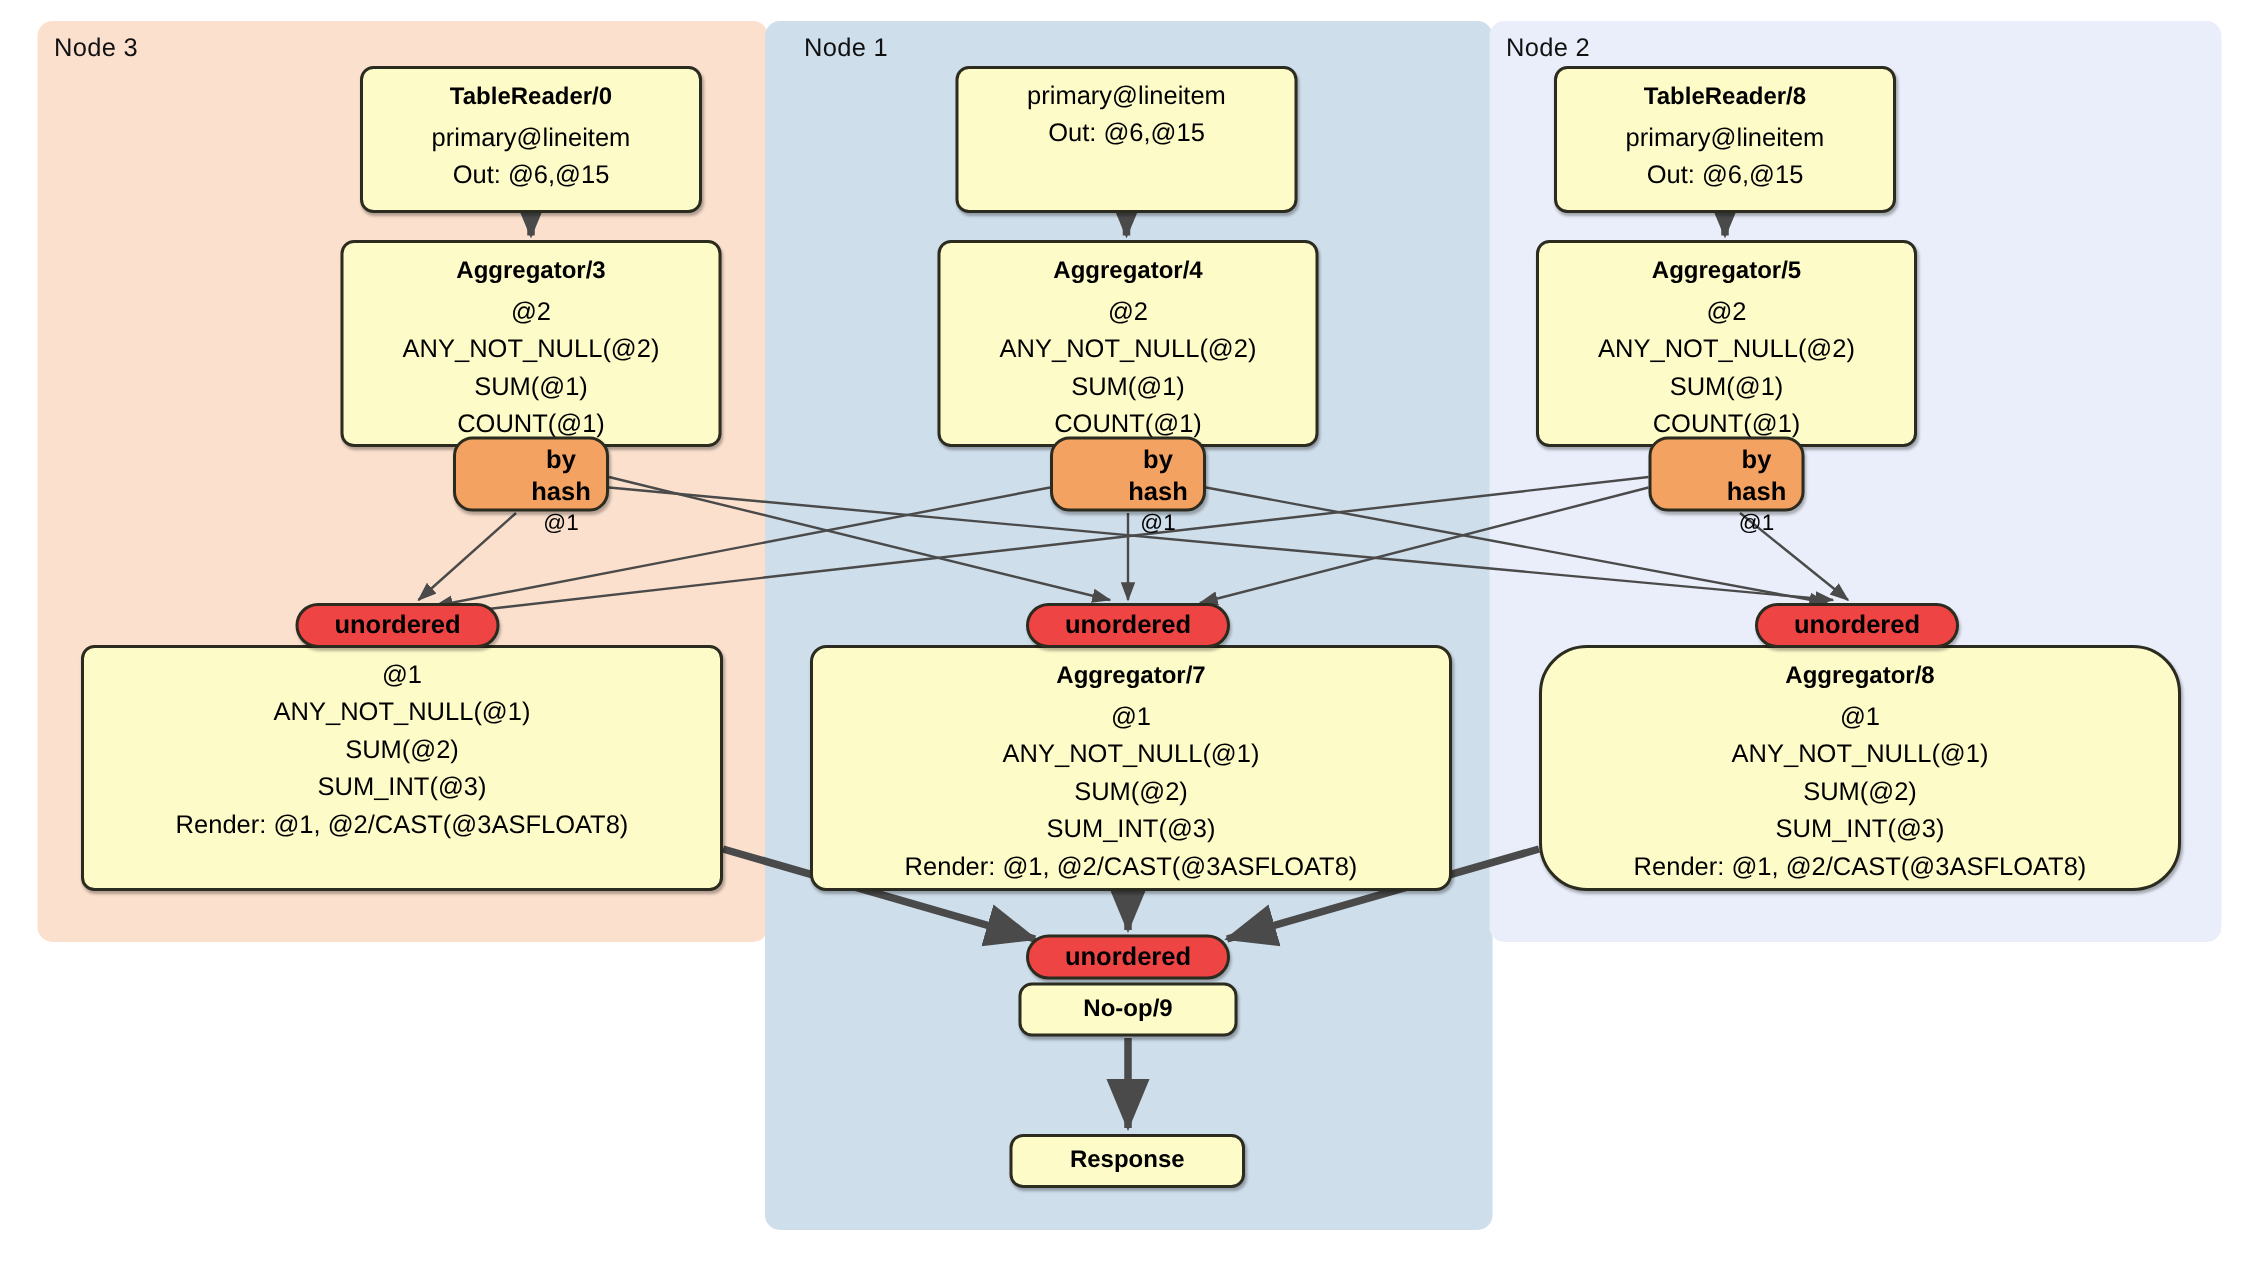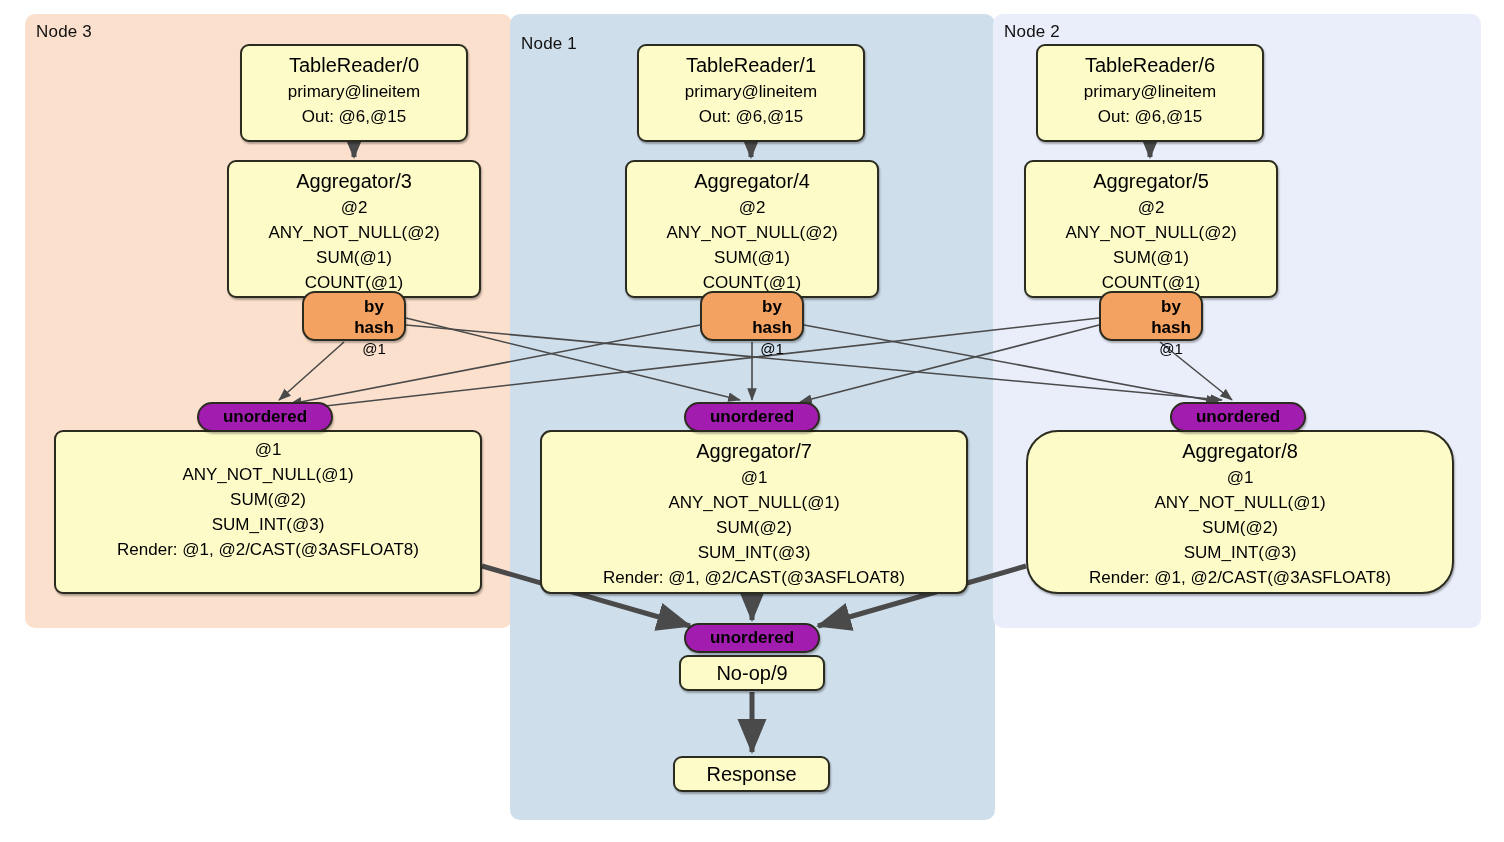--- a/index.html
+++ b/index.html
@@ -31,21 +31,21 @@
     font-size: 17px;
     color: #111111;
     letter-spacing: 0.2px;
     white-space: nowrap;
   }
   #region-node3 { left: 25px;  top: 14px;  width: 487px;  height: 614px; background: #fbe0cd; }
   #region-node1 { left: 510px; top: 14px;  width: 485px;  height: 806px; background: #cedeeb; }
   #region-node2 { left: 993px; top: 14px;  width: 488px;  height: 614px; background: #e9eefa; }
 
   #label-node3 { left: 36px;  top: 22px; }
-  #label-node1 { left: 521px; top: 22px; margin-top: 12px; }
+  #label-node1 { left: 536px; top: 22px; }
   #label-node2 { left: 1004px;top: 22px; }
 
   
   #edges {
     position: absolute;
     left: 0; top: 0;
     width: 1504px; height: 842px;
     pointer-events: none;
   }
 
@@ -57,22 +57,22 @@
     border: 2px solid #2b2b1f;
     border-radius: 9px;
     text-align: center;
     color: #000000;
     font-size: 17px;
     line-height: 25px;
     padding: 5px 10px 7px 10px;
     box-shadow: 1px 2px 2px rgba(0,0,0,0.30);
   }
   .proc .title {
-    font-weight: normal;
-    font-size: 20px;
+    font-weight: bold;
+    font-size: 16px;
     line-height: 28px;
     display: block;
     white-space: nowrap;
   }
   .proc .line {
     display: block;
     white-space: nowrap;
   }
 
   
@@ -90,21 +90,21 @@
     font-size: 17px;
     line-height: 21px;
     padding-top: 3px;
     width: 104px;
     height: 50px;
     padding-left: 40px;
   }
   .pill.byhash .b1 { font-weight: bold; display:block; }
   .pill.byhash .b2 { font-size: 15px; display:block; }
   .pill.unordered {
-    background: #a21caf;
+    background: #ef4444;
     border-radius: 16px;
     font-weight: bold;
     font-size: 17px;
     line-height: 26px;
     width: 136px;
     height: 30px;
   }
 
   
   #tr0 { left: 240px;  top: 44px;  width: 228px; height: 98px; }
@@ -210,27 +210,26 @@
     <span class="line">COUNT(@1)</span>
   </div>
 
   <div class="proc" id="tr0">
     <span class="title">TableReader/0</span>
     <span class="line">primary@lineitem</span>
     <span class="line">Out: @6,@15</span>
   </div>
 
   <div class="proc" id="tr1">
-    <span class="title">TableReader/1</span>
     <span class="line">primary@lineitem</span>
     <span class="line">Out: @6,@15</span>
   </div>
 
   <div class="proc" id="tr2">
-    <span class="title">TableReader/6</span>
+    <span class="title">TableReader/8</span>
     <span class="line">primary@lineitem</span>
     <span class="line">Out: @6,@15</span>
   </div>
 
   <div class="pill byhash" id="bh3">
     <span class="b1">by hash</span>
     <span class="b2">@1</span>
   </div>
   <div class="pill byhash" id="bh4">
     <span class="b1">by hash</span>

